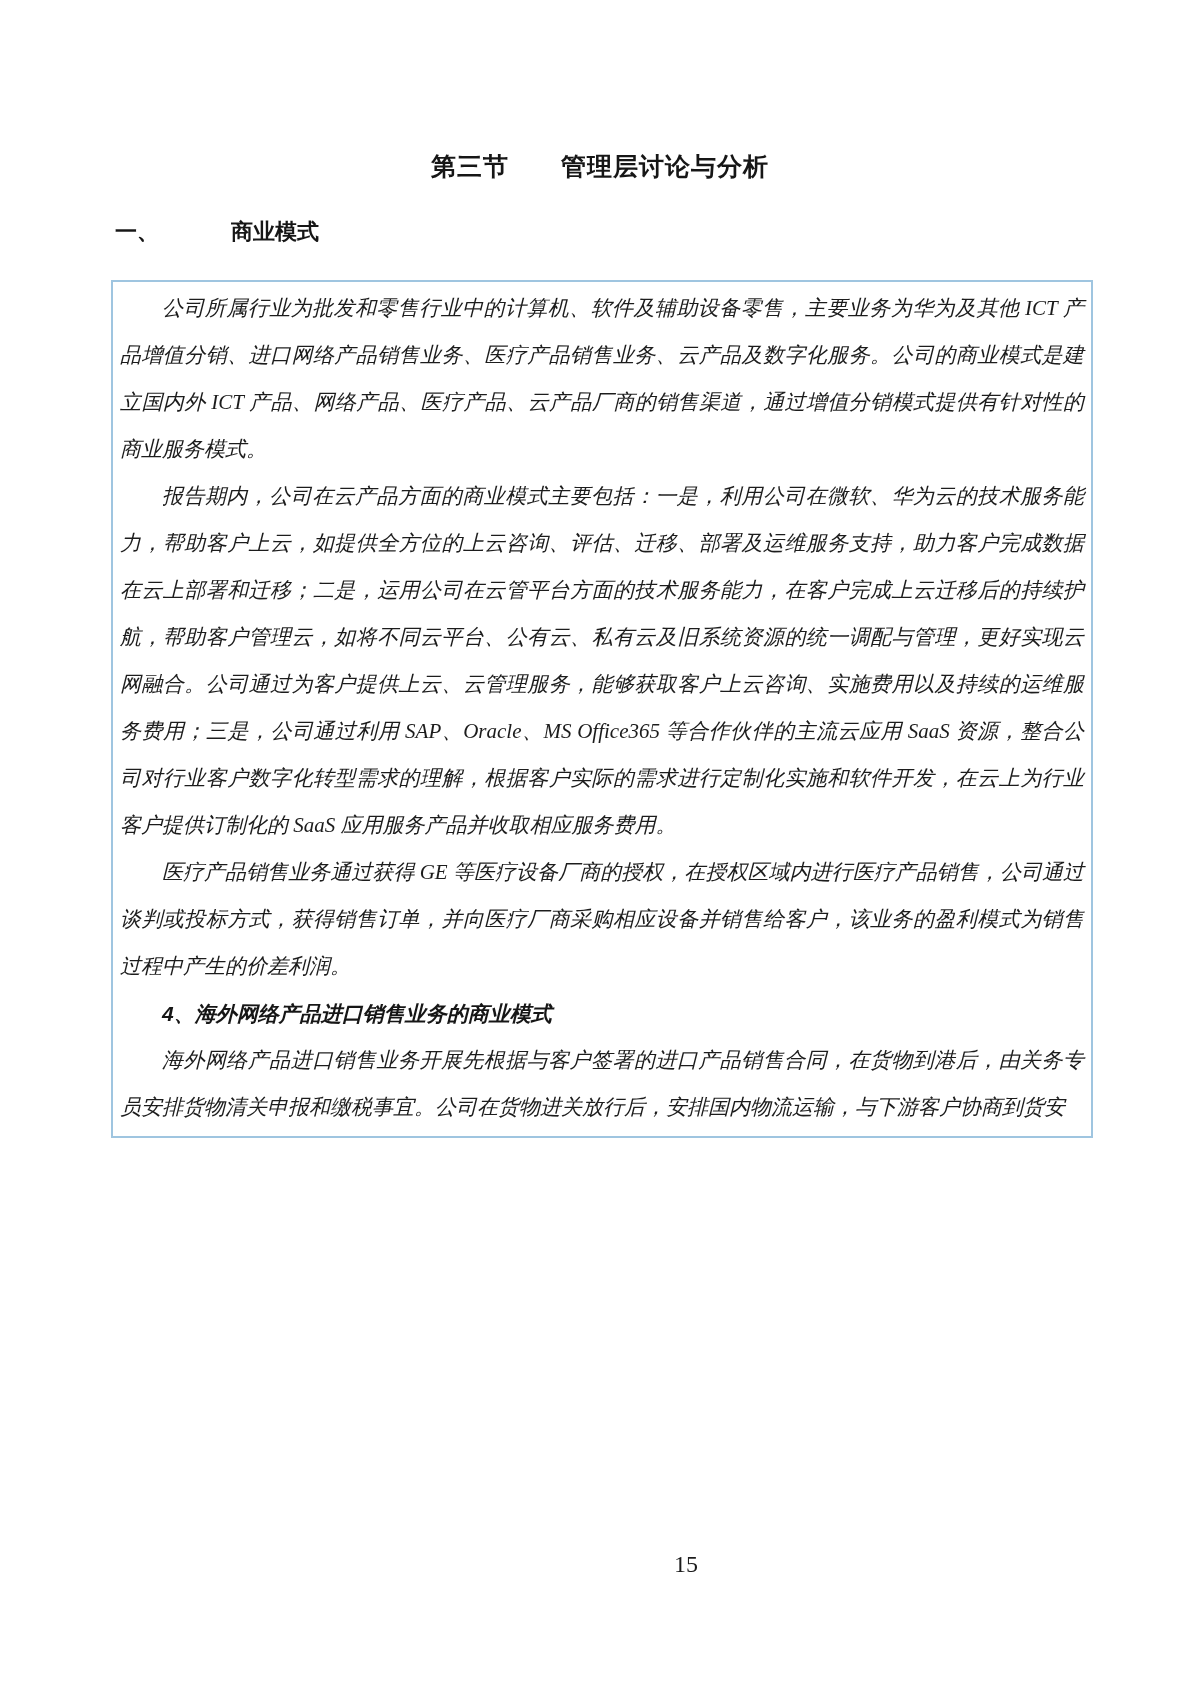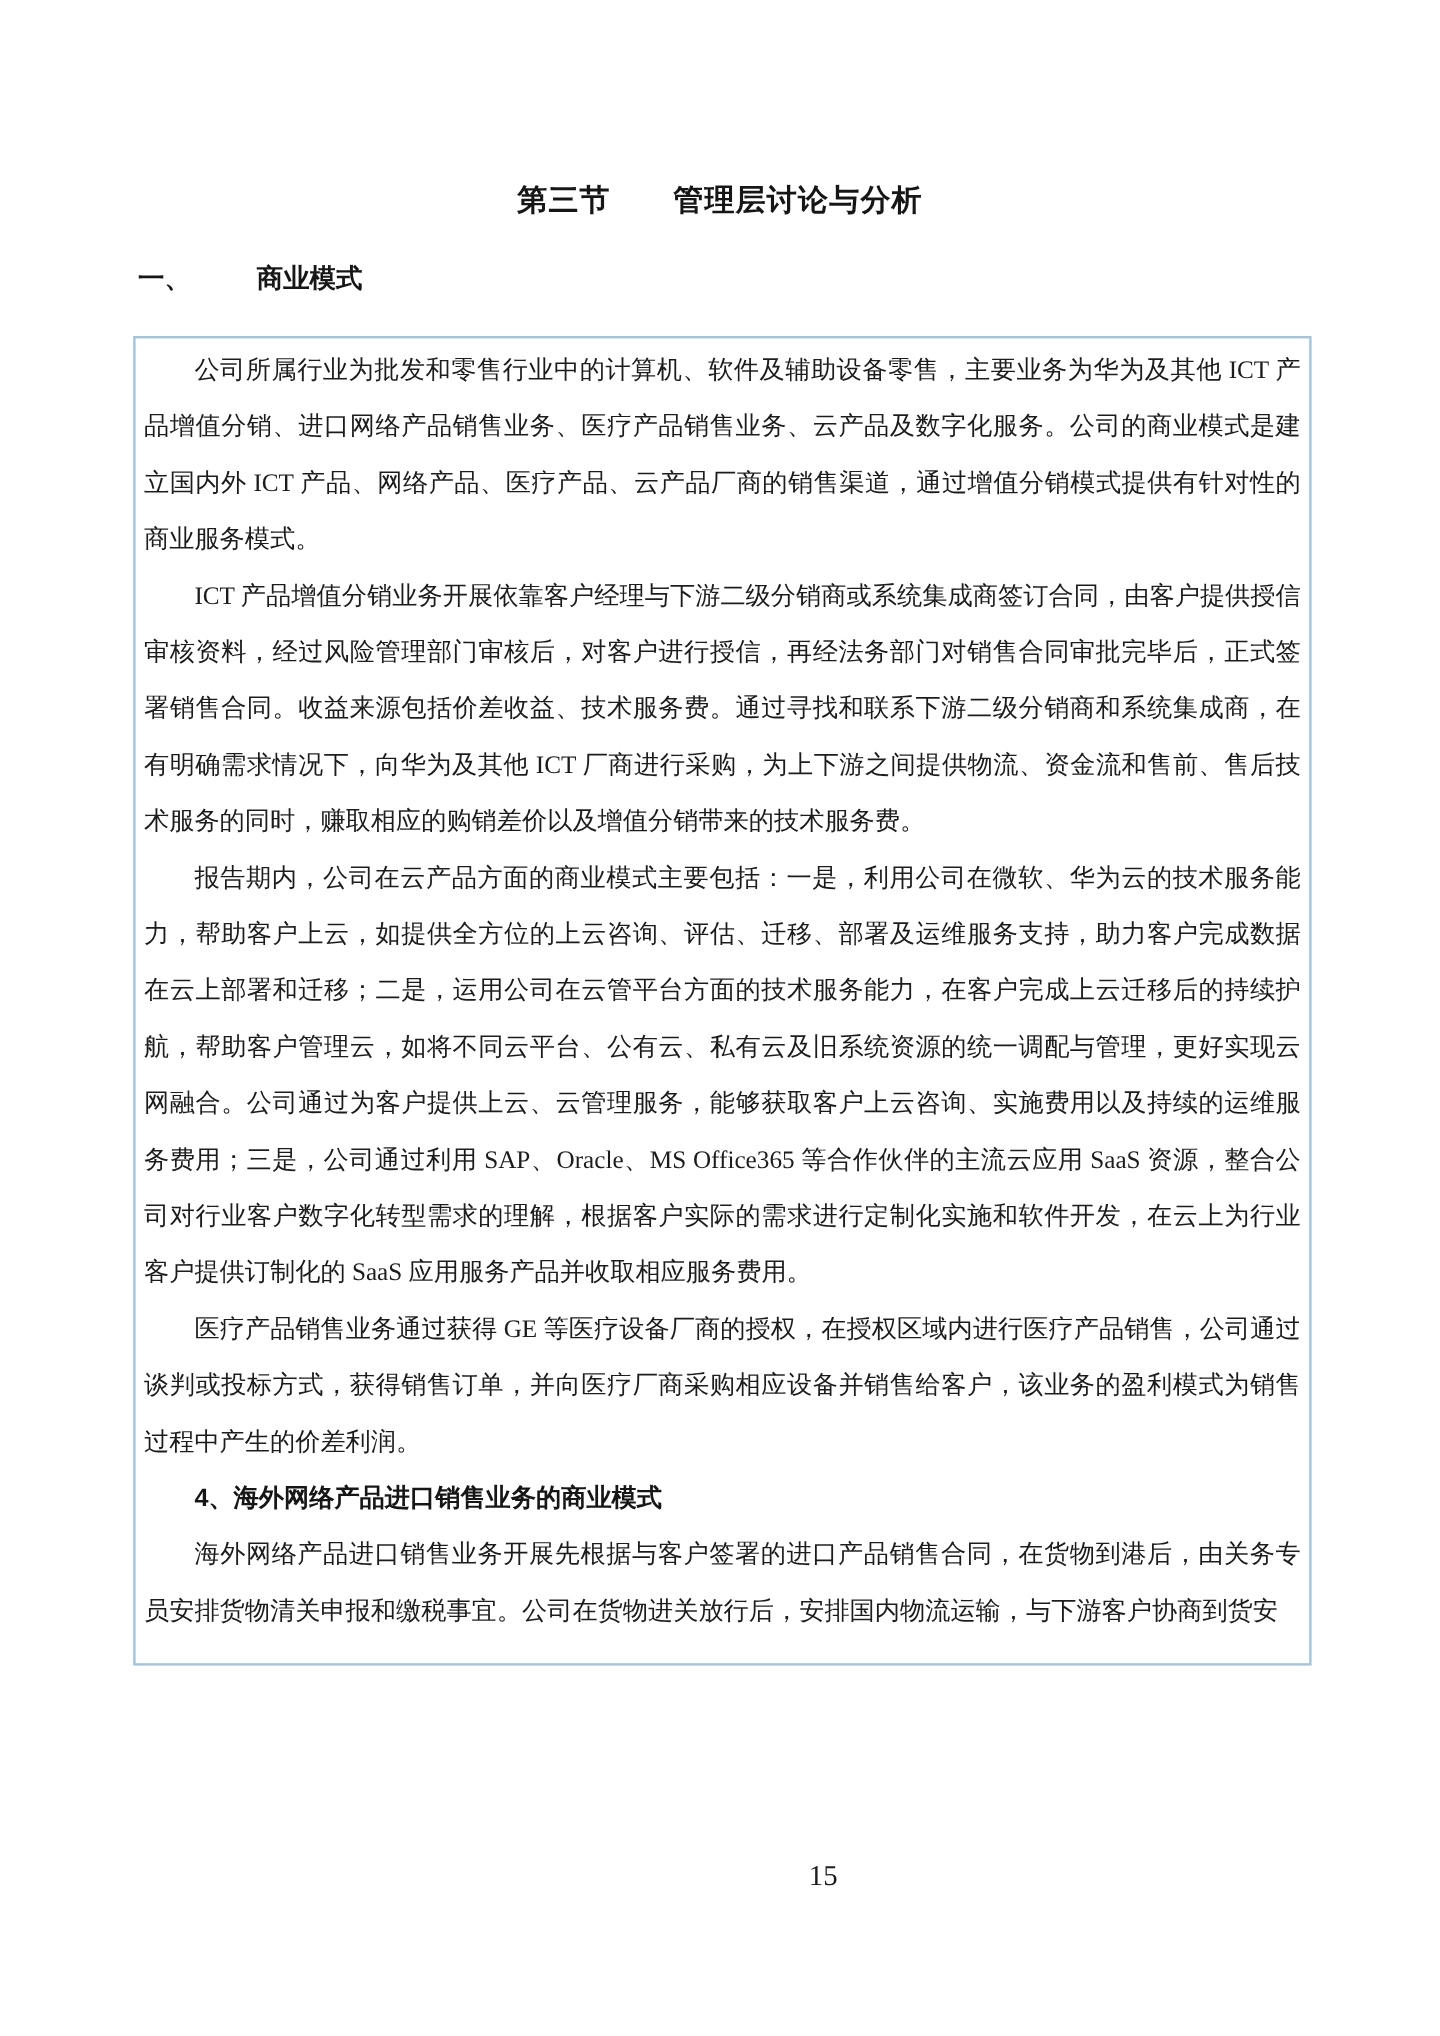--- a/index.html
+++ b/index.html
@@ -32,31 +32,32 @@
   .section-heading {
     position: absolute;
     top: 217px;
     left: 115px;
     font-family: "Liberation Sans", "DejaVu Sans", sans-serif;
     font-weight: bold;
     font-size: 22px;
     color: #161616;
   }
   .section-heading .sec-label {
-    margin-left: 55px;
+    margin-left: 72px;
   }
   .content-box {
     position: absolute;
     top: 280px;
     left: 111px;
     width: 982px;
     box-sizing: border-box;
     border: 2px solid #9fc5e0;
     background: #ffffff;
-    padding: 3px 7px 20px 7px;
+    padding: 3px 7px 5px 7px;
+    font-style: italic;
   }
   .content-box p {
     margin: 0;
     font-size: 21px;
     line-height: 47px;
     text-align: justify;
     text-justify: inter-ideograph;
     text-indent: 2em;
     color: #1c1c1c;
   }
@@ -82,21 +83,20 @@
 
   <div class="doc-title">第三节　　管理层讨论与分析</div>
 
   <div class="section-heading">
     <span class="sec-num">一、</span><span class="sec-label">商业模式</span>
   </div>
 
   <div class="content-box">
     <p class="para">公司所属行业为批发和零售行业中的计算机、软件及辅助设备零售，主要业务为华为及其他 ICT 产品增值分销、进口网络产品销售业务、医疗产品销售业务、云产品及数字化服务。公司的商业模式是建立国内外 ICT 产品、网络产品、医疗产品、云产品厂商的销售渠道，通过增值分销模式提供有针对性的商业服务模式。</p>
 
-    <p class="para">ICT 产品增值分销业务开展依靠客户经理与下游二级分销商或系统集成商签订合同，由客户提供授信审核资料，经过风险管理部门审核后，对客户进行授信，再经法务部门对销售合同审批完毕后，正式签署销售合同。收益来源包括价差收益、技术服务费。通过寻找和联系下游二级分销商和系统集成商，在有明确需求情况下，向华为及其他 ICT 厂商进行采购，为上下游之间提供物流、资金流和售前、售后技术服务的同时，赚取相应的购销差价以及增值分销带来的技术服务费。</p>
 
     <p class="para">报告期内，公司在云产品方面的商业模式主要包括：一是，利用公司在微软、华为云的技术服务能力，帮助客户上云，如提供全方位的上云咨询、评估、迁移、部署及运维服务支持，助力客户完成数据在云上部署和迁移；二是，运用公司在云管平台方面的技术服务能力，在客户完成上云迁移后的持续护航，帮助客户管理云，如将不同云平台、公有云、私有云及旧系统资源的统一调配与管理，更好实现云网融合。公司通过为客户提供上云、云管理服务，能够获取客户上云咨询、实施费用以及持续的运维服务费用；三是，公司通过利用 SAP、Oracle、MS Office365 等合作伙伴的主流云应用 SaaS 资源，整合公司对行业客户数字化转型需求的理解，根据客户实际的需求进行定制化实施和软件开发，在云上为行业客户提供订制化的 SaaS 应用服务产品并收取相应服务费用。</p>
 
     <p class="para">医疗产品销售业务通过获得 GE 等医疗设备厂商的授权，在授权区域内进行医疗产品销售，公司通过谈判或投标方式，获得销售订单，并向医疗厂商采购相应设备并销售给客户，该业务的盈利模式为销售过程中产生的价差利润。</p>
 
     <p class="sub-heading">4、海外网络产品进口销售业务的商业模式</p>
     <p class="para">海外网络产品进口销售业务开展先根据与客户签署的进口产品销售合同，在货物到港后，由关务专员安排货物清关申报和缴税事宜。公司在货物进关放行后，安排国内物流运输，与下游客户协商到货安</p>
   </div>
 
   <div class="page-number">15</div>

